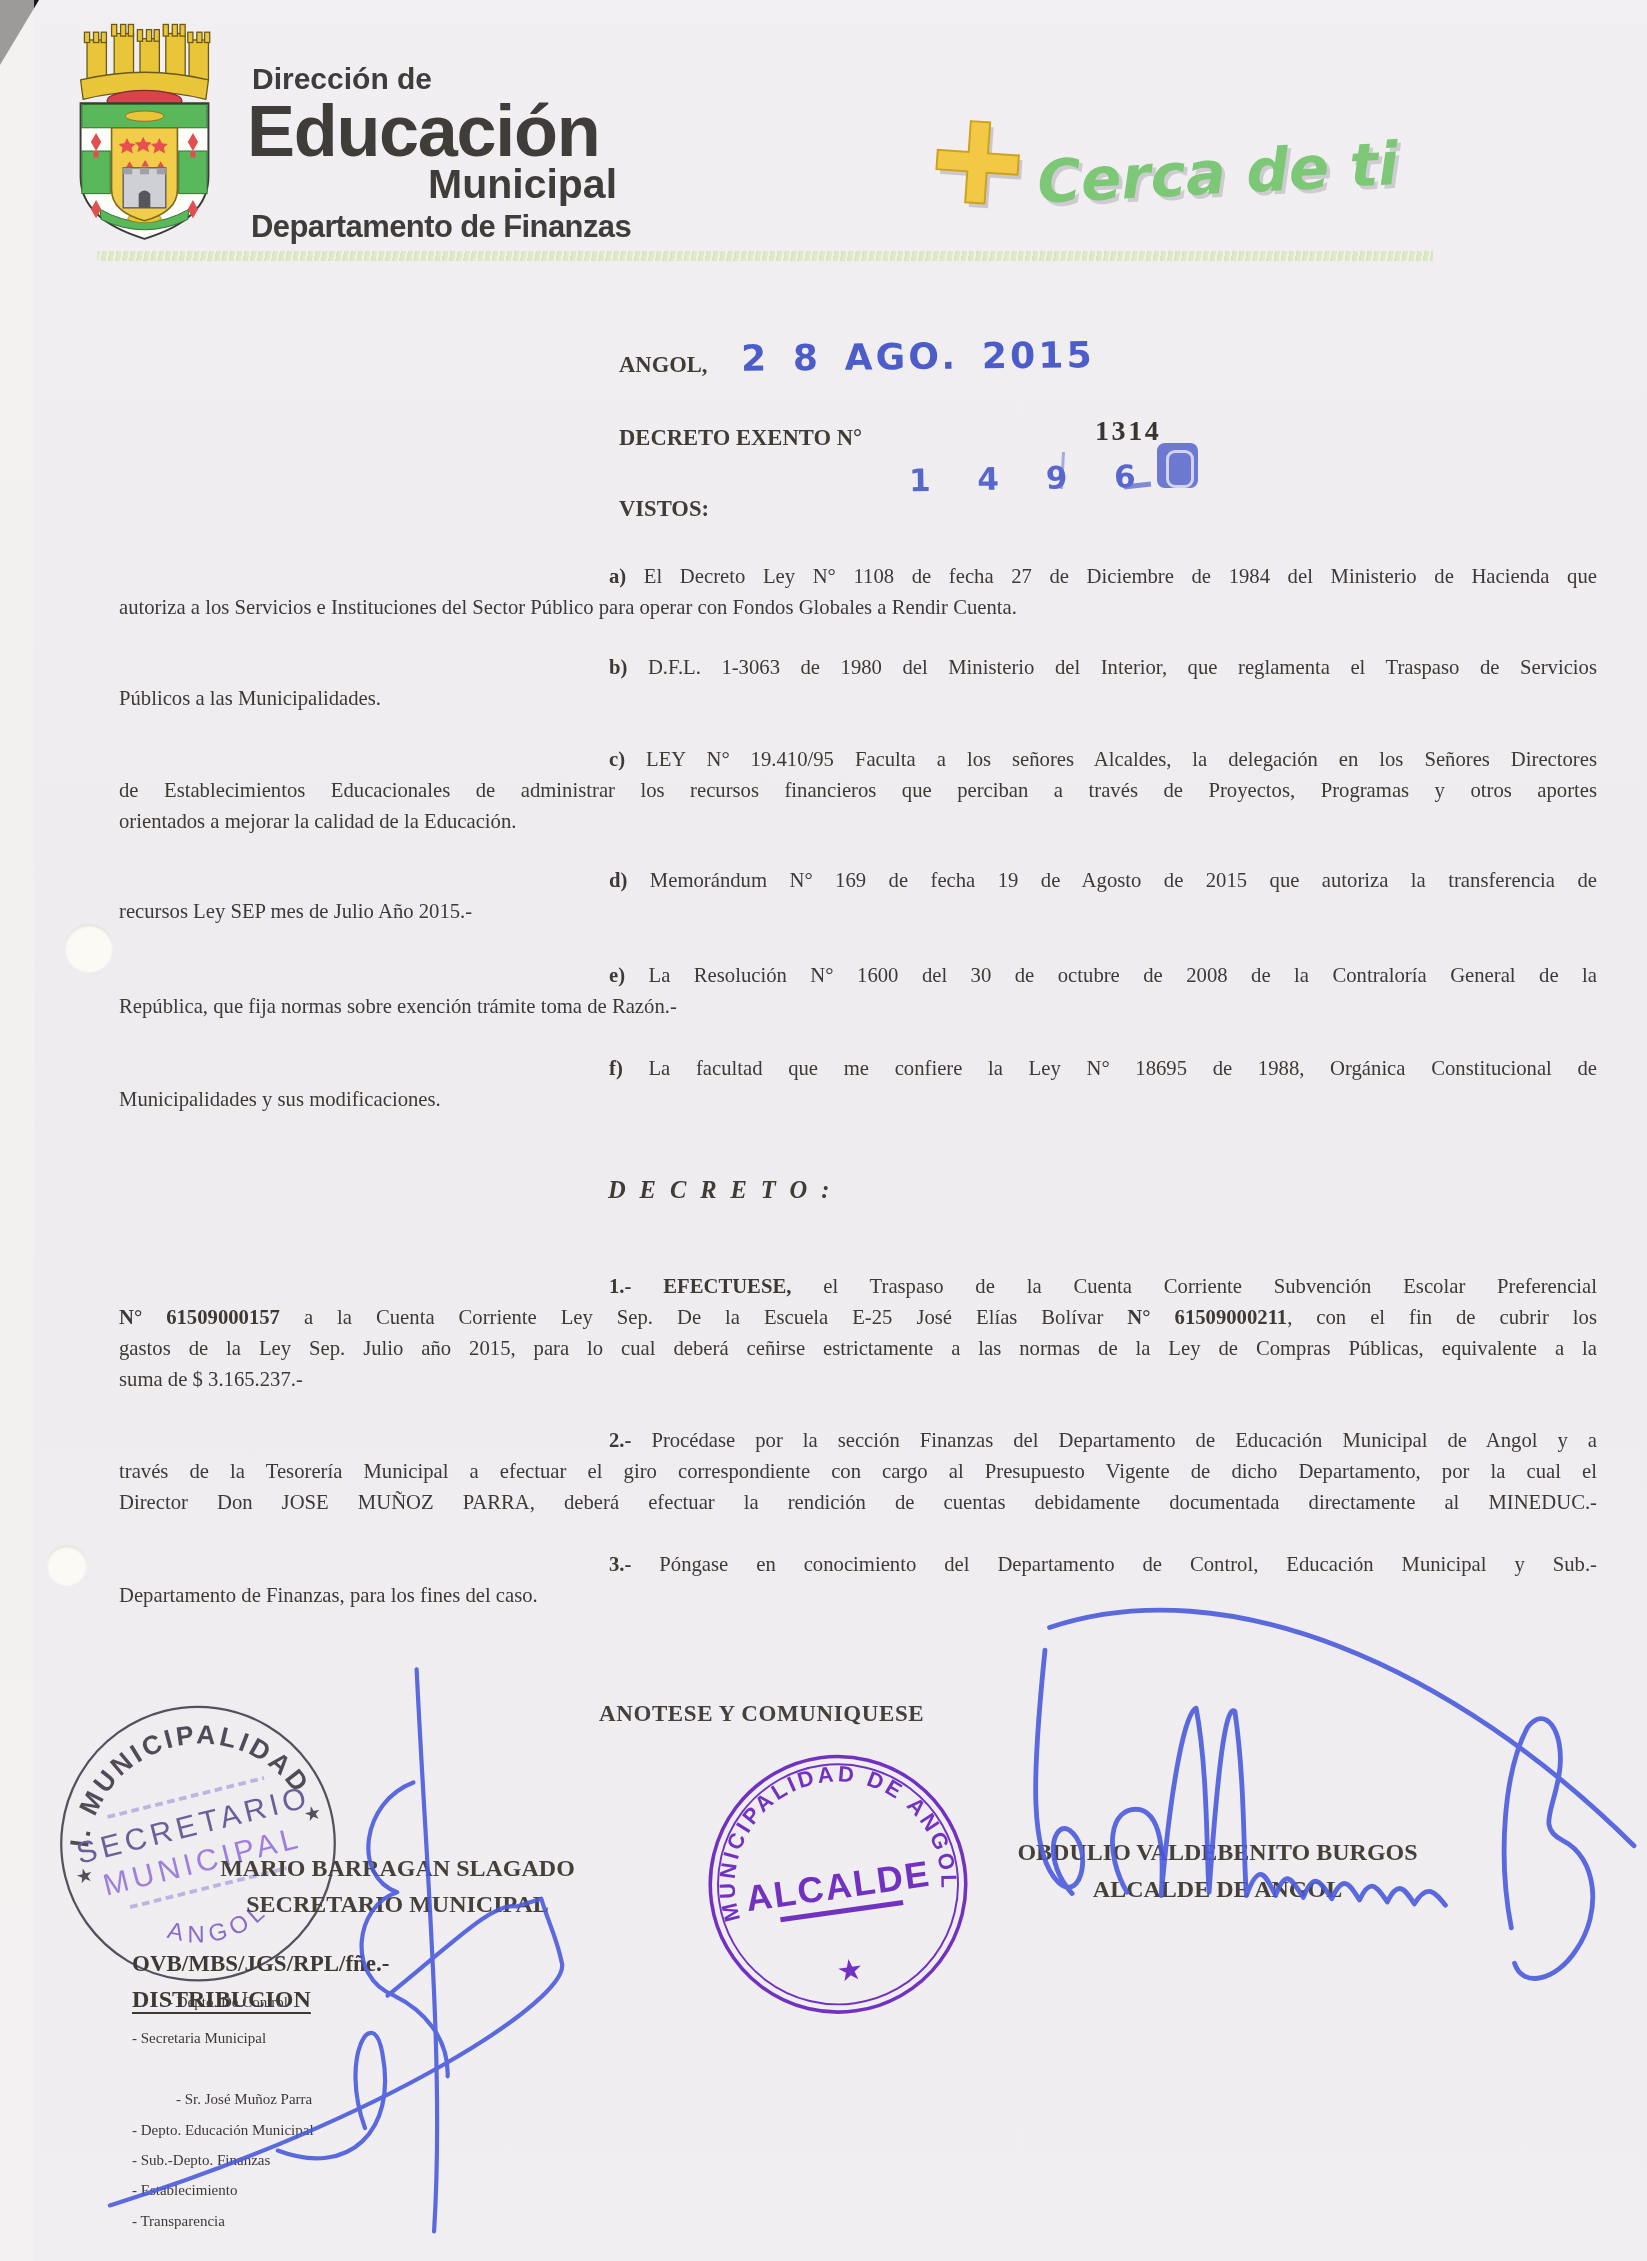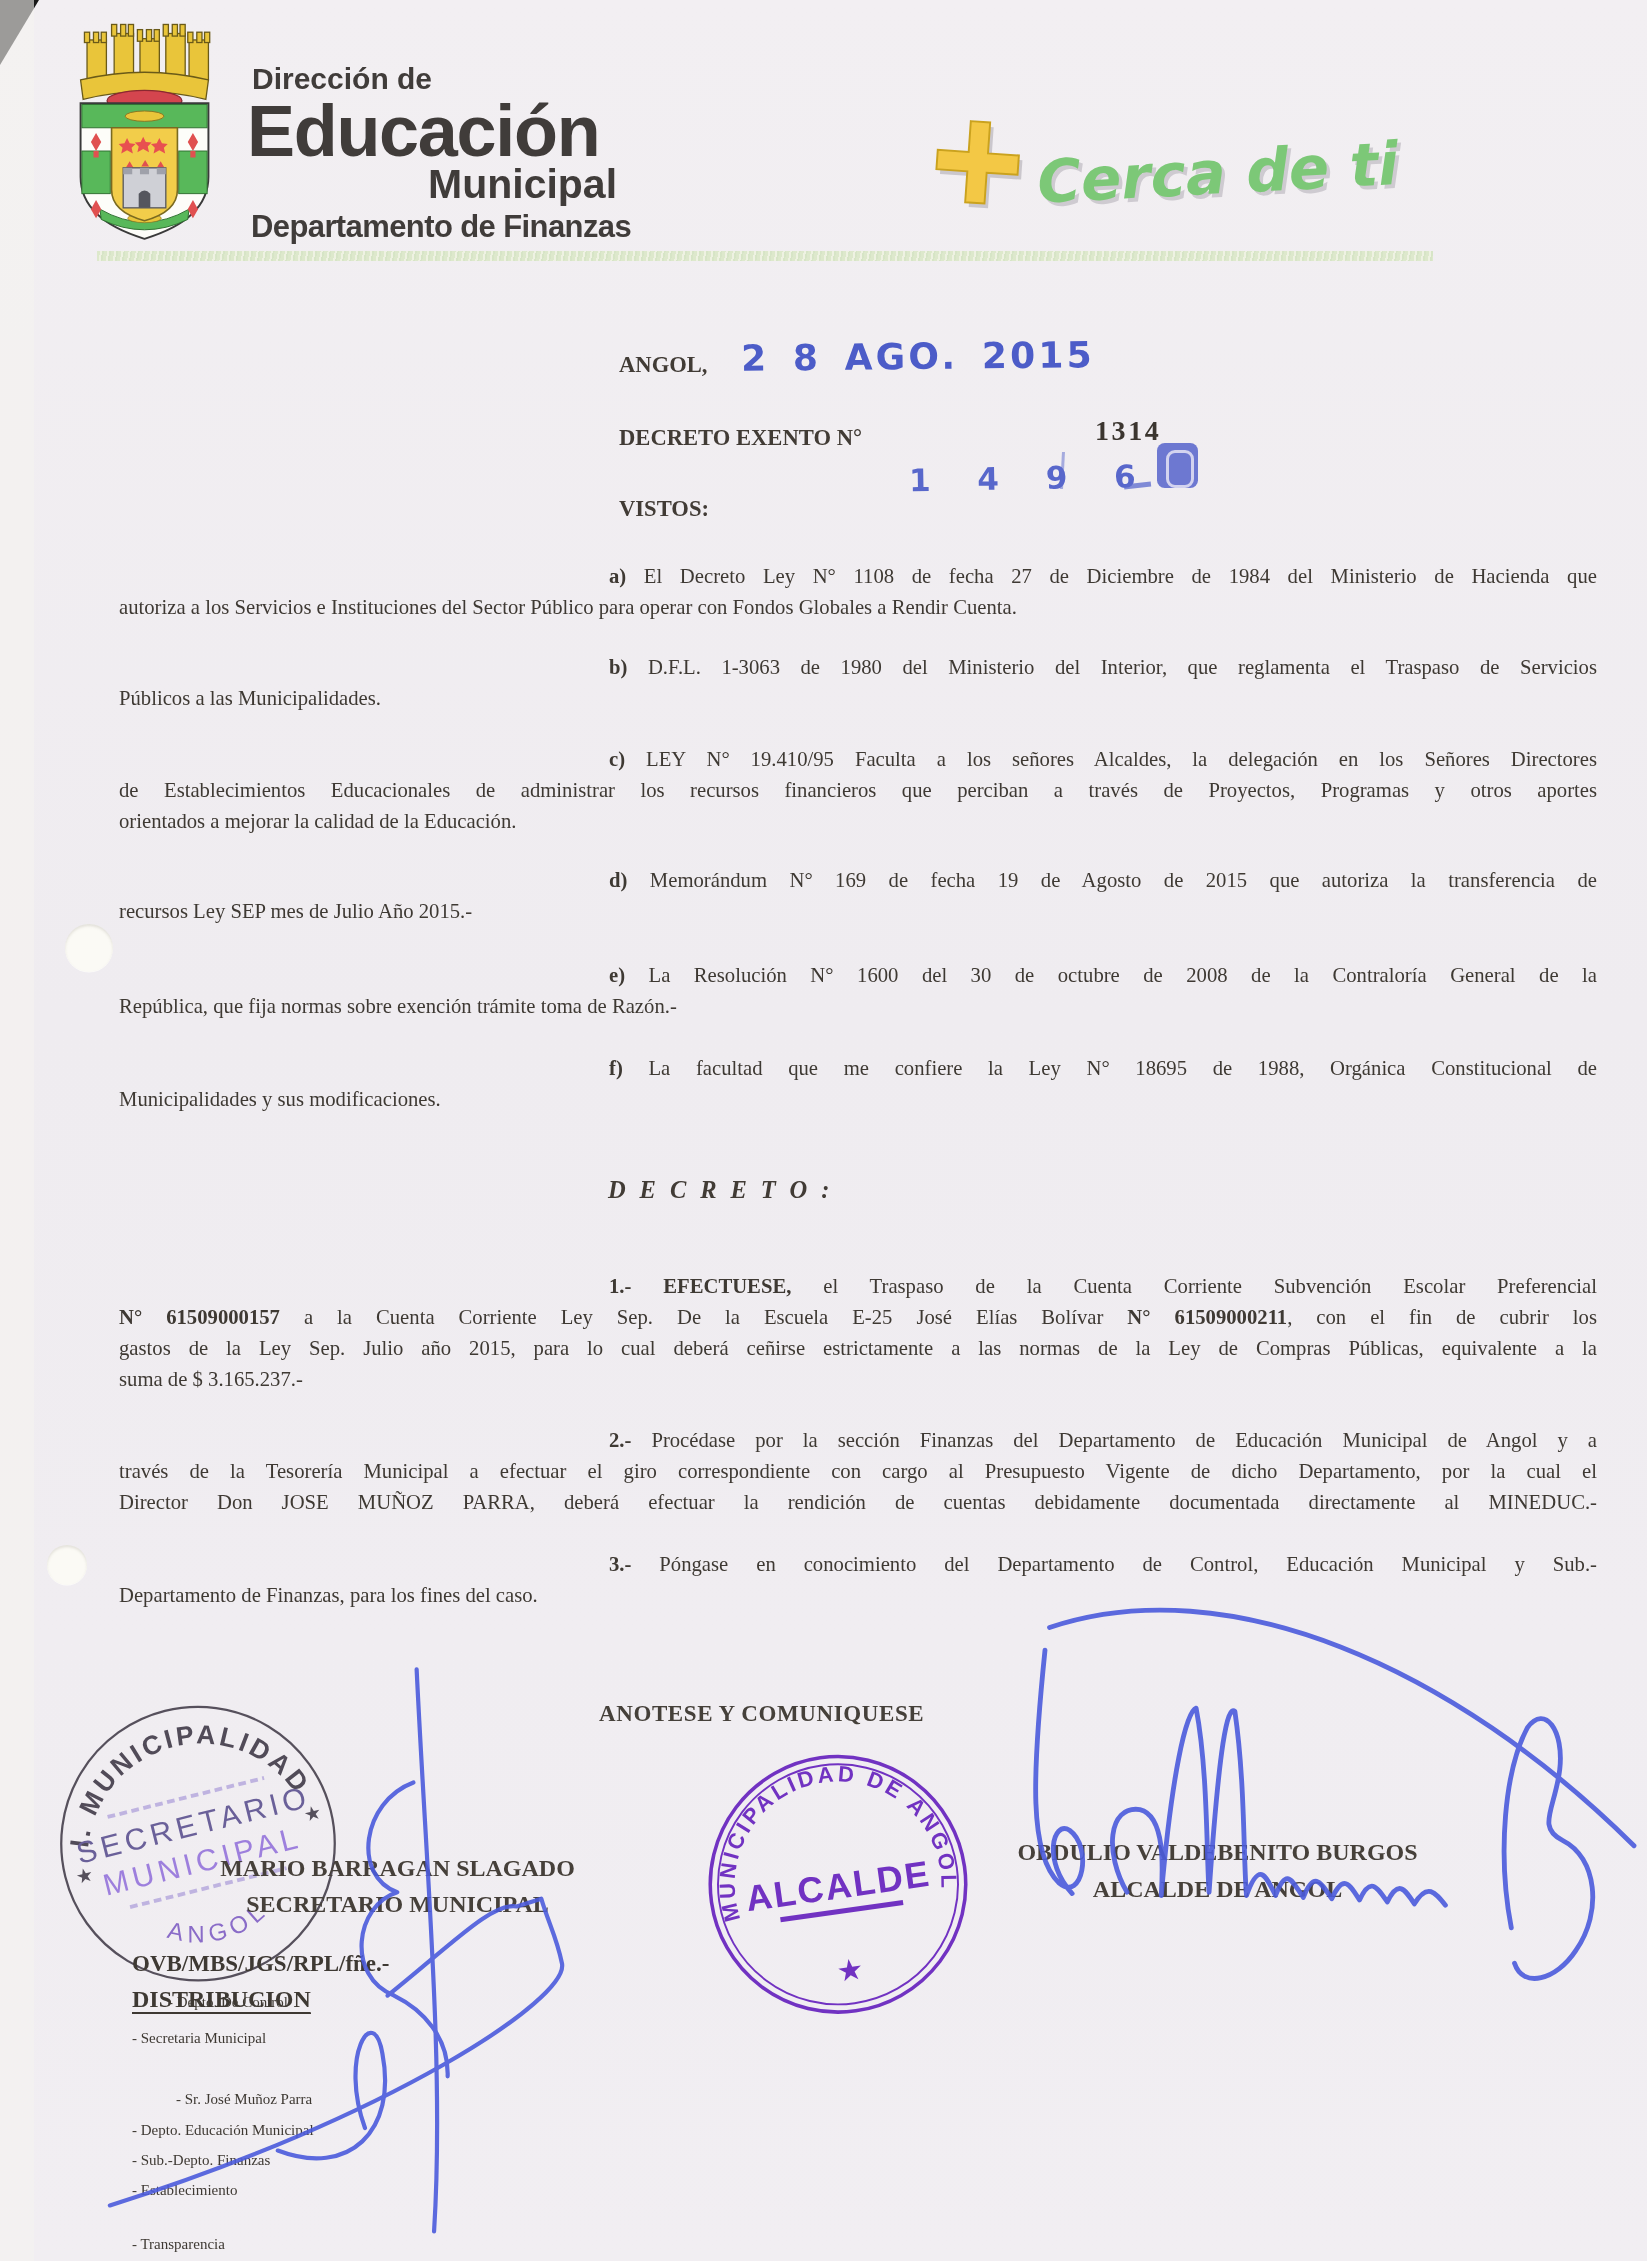--- a/index.html
+++ b/index.html
@@ -228,21 +228,21 @@
 <div class="abs sig-name" style="left:972px;top:1876px;width:491px;">ALCALDE DE ANGOL</div>
 
 <div class="abs dist b" style="left:132px;top:1949px;font-size:23px;">OVB/MBS/JGS/RPL/fñe.-</div>
 <div class="abs" style="left:132px;top:1984px;"><span class="dist dist-title" style="font-size:24px;">DISTRIBUCION</span></div>
 <div class="abs dist" style="left:132px;top:2023px;">- Secretaria Municipal</div>
 <div class="abs dist" style="left:132px;top:1987px;margin-left:36px;">- Depto. De Control</div>
 <div class="abs dist" style="left:132px;top:2084px;margin-left:44px;">- Sr. José Muñoz Parra</div>
 <div class="abs dist" style="left:132px;top:2115px;">- Depto. Educación Municipal</div>
 <div class="abs dist" style="left:132px;top:2145px;">- Sub.-Depto. Finanzas</div>
 <div class="abs dist" style="left:132px;top:2175px;">- Establecimiento</div>
-<div class="abs dist" style="left:132px;top:2206px;margin-top:23px;">- Transparencia</div>
+<div class="abs dist" style="left:132px;top:2206px;">- Transparencia</div>
 
 <svg class="abs nosel" style="left:0;top:0;" width="1647" height="2261" viewBox="0 0 2550 3501">
   <g fill="none" stroke="#4b5bdc" stroke-linecap="round" stroke-linejoin="round" opacity=".9">
 
     <g stroke-width="6.5">
       <path d="M 645 2585 C 660 2900, 688 3200, 672 3455"></path>
       <path d="M 640 2760 C 560 2790, 545 2905, 615 2930 C 550 2950, 535 3060, 610 3090 C 655 3112, 695 3155, 693 3215"></path>
       <path d="M 600 3090 C 700 3010, 762 2945, 800 2952 L 838 2940 C 848 2975, 862 3000, 870 3040 C 882 3095, 600 3280, 170 3415"></path>
       <path d="M 430 3330 C 540 3372, 615 3300, 592 3180 C 578 3098, 525 3185, 565 3295"></path>
     </g>

